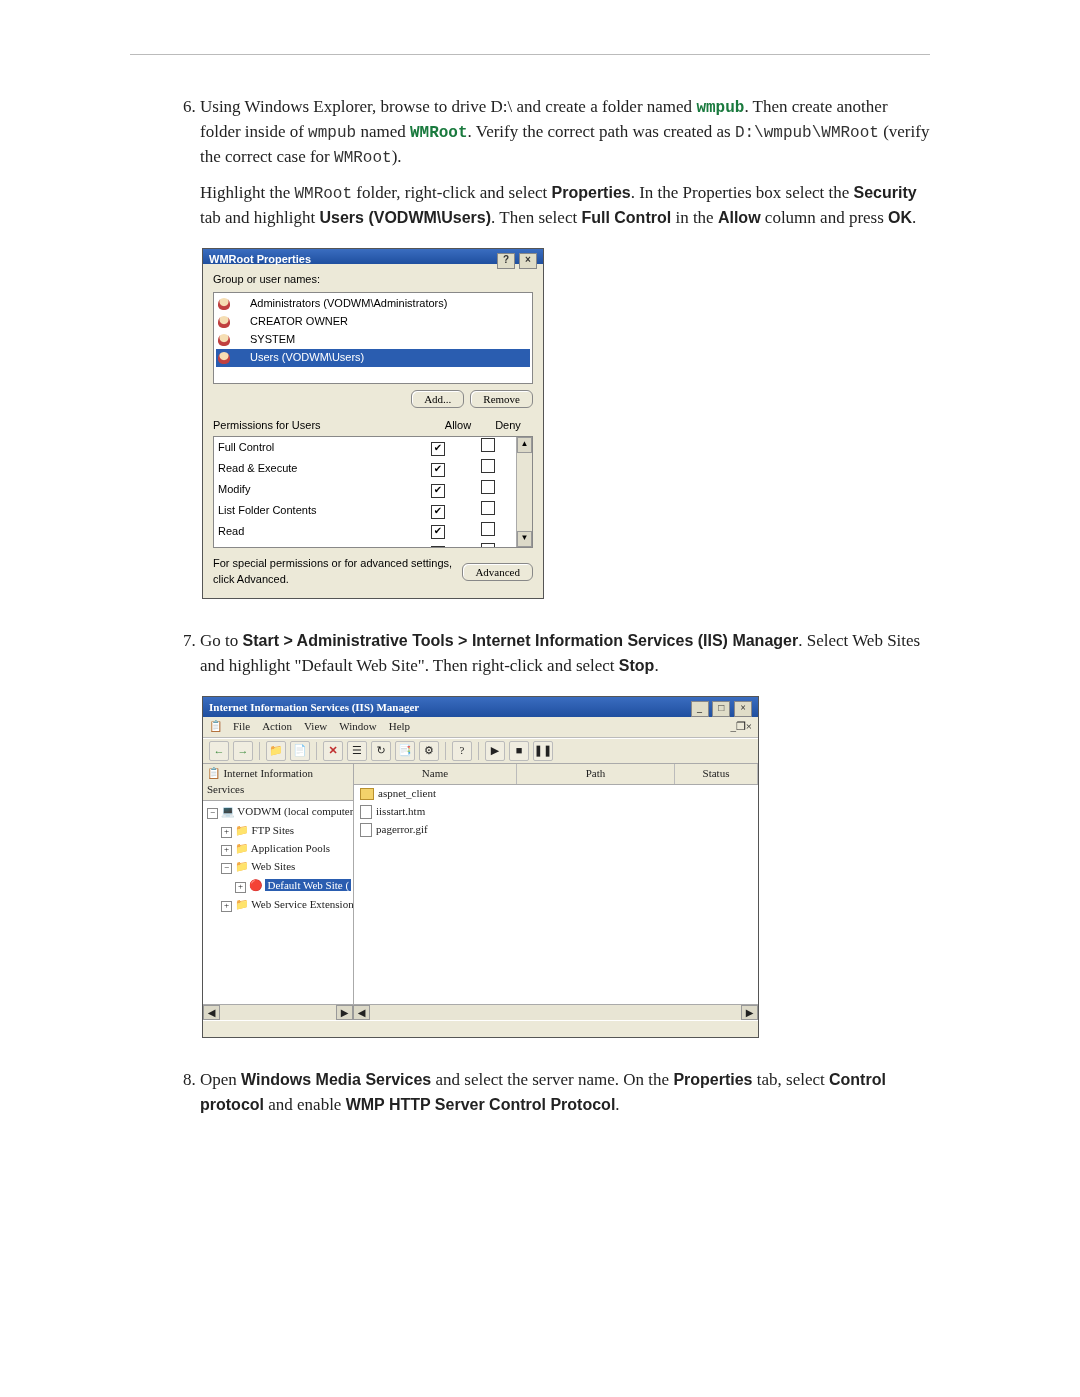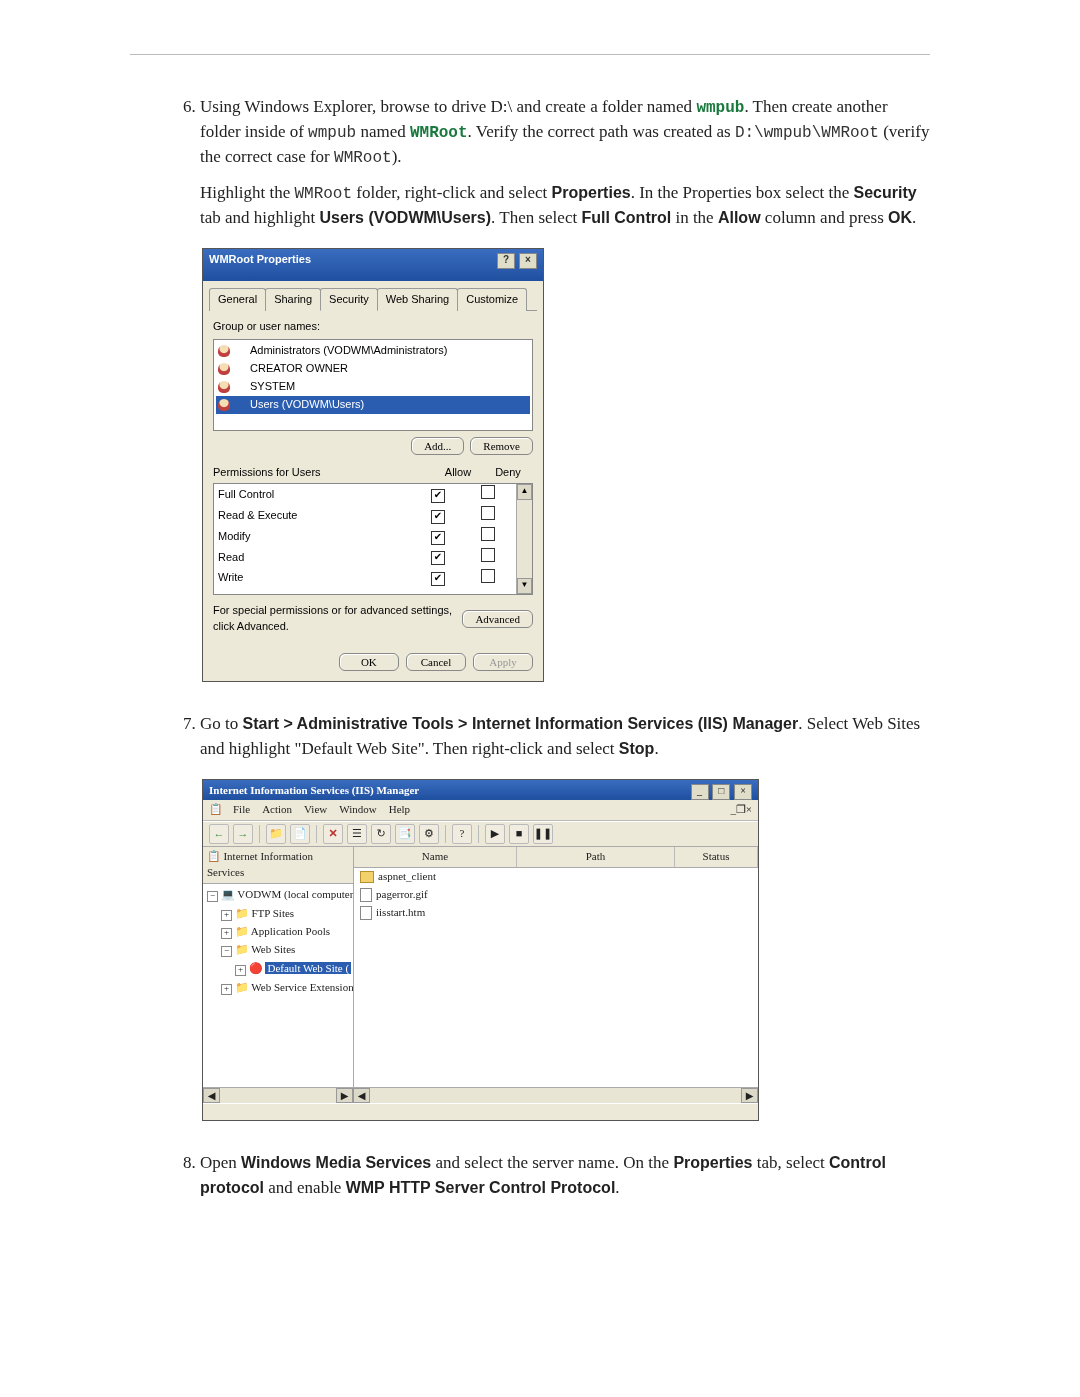--- a/index.html
+++ b/index.html
@@ -40,21 +40,21 @@
     margin: 18px 0 30px 2px;
     font-family: Tahoma, Arial, sans-serif;
     font-size: 11px;
     border: 1px solid #555;
     background: #ece9d8;
     color:#000;
   }
   .dlg-title {
     background: linear-gradient(#3a6dc0,#1f4f9f);
     color:#fff;
-    height:32px;
+    height:15px;
     line-height:20px;
     padding:0 6px;
     font-weight:bold;
     display:flex;
     justify-content:space-between;
   }
   .dlg-title .btns span {
     display:inline-block;
     width:16px; height:14px;
     background:#e0ddc8;
@@ -208,27 +208,20 @@
   </div>
 
   
   <div class="dialog">
     <div class="dlg-title">
       <span>WMRoot Properties</span>
       <span class="btns">
         <span>?</span>
         <span>×</span>
       </span>
-    </div>
-    <div class="tabs">
-      <div class="tab">General</div>
-      <div class="tab">Sharing</div>
-      <div class="tab active">Security</div>
-      <div class="tab">Web Sharing</div>
-      <div class="tab">Customize</div>
     </div>
     <div class="dlg-body">
       <span class="label-small">Group or user names:</span>
       <div class="listbox">
         <div class="lb-item">
                 <span class="user-icon"></span>
                 <span>Administrators (VODWM\Administrators)</span>
               </div>
         <div class="lb-item">
                 <span class="user-icon"></span>
@@ -263,44 +256,44 @@
                   <span class="pn">Read &amp; Execute</span>
                   <span class="pc"><span class="cb checked"></span></span>
                   <span class="pc"><span class="cb"></span></span>
                 </div>
                 <div class="perm-row">
                   <span class="pn">Modify</span>
                   <span class="pc"><span class="cb checked"></span></span>
                   <span class="pc"><span class="cb"></span></span>
                 </div>
                 <div class="perm-row">
+                  <span class="pn">List Folder Contents</span>
+                  <span class="pc"><span class="cb checked"></span></span>
+                  <span class="pc"><span class="cb"></span></span>
+                </div>
+                <div class="perm-row">
                   <span class="pn">Read</span>
                   <span class="pc"><span class="cb checked"></span></span>
                   <span class="pc"><span class="cb"></span></span>
                 </div>
                 <div class="perm-row">
                   <span class="pn">Write</span>
                   <span class="pc"><span class="cb checked"></span></span>
                   <span class="pc"><span class="cb"></span></span>
                 </div>
               </div>
         <div class="perm-scroll">
           <div class="sbtn">▲</div>
           <div class="sbtn bot">▼</div>
         </div>
       </div>
       <div class="special-row">
         <span>For special permissions or for advanced settings, click Advanced.</span>
         <button class="btn">Advanced</button>
       </div>
-    </div>
-    <div class="dlg-footer">
-      <button class="btn">OK</button>
-      <button class="btn">Cancel</button>
-      <button class="btn disabled">Apply</button>
     </div>
   </div>
 </li>
 
 <li>
   <span>Go to </span><span class="b">Start &gt; Administrative Tools &gt; Internet Information Services (IIS) Manager</span><span>. Select Web Sites and highlight "Default Web Site". Then right-click and select </span><span class="b">Stop</span><span>.</span>
 
   
   <div class="iiswin">
     <div class="iis-title">
@@ -372,25 +365,25 @@
           <div class="c2">Path</div>
           <div class="c3">Status</div>
         </div>
         <div class="listbody">
           <div class="li-row">
                   <span class="fld-ico"></span>
                   <span>aspnet_client</span>
                 </div>
           <div class="li-row">
                   <span class="file-ico"></span>
-                  <span>pagerror.gif</span>
+                  <span>iisstart.htm</span>
                 </div>
           <div class="li-row">
                   <span class="file-ico"></span>
-                  <span>iisstart.htm</span>
+                  <span>pagerror.gif</span>
                 </div>
         </div>
       </div>
     </div>
     <div style="display:flex;">
       <div class="scroll-tree" style="width:150px;">
               <span>◀</span>
               <span>▶</span>
             </div>
       <div class="scroll-list" style="flex:1;">

